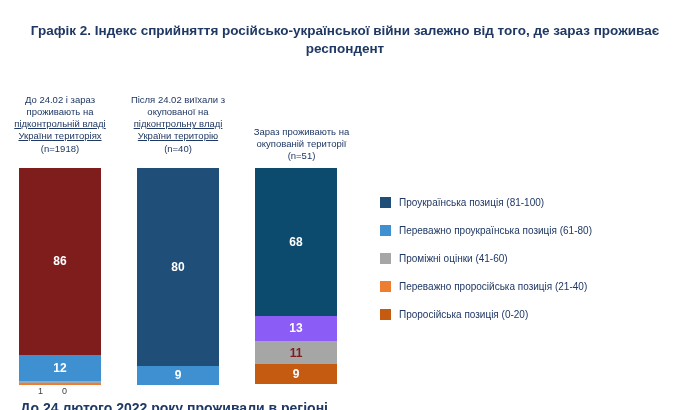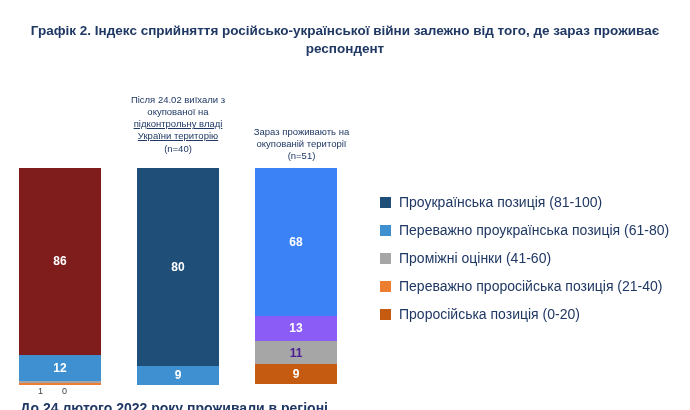--- a/index.html
+++ b/index.html
@@ -54,21 +54,21 @@
     justify-content: center;
     box-sizing: border-box;
   }
   .seg-label {
     font-size: 12px;
     font-weight: bold;
     color: #ffffff;
     line-height: 1;
   }
   .seg-label.dark {
-    color: #4c1d95;
+    color: #7f1d1d;
     font-weight: bold;
   }
   .seg-outside {
     position: absolute;
     font-size: 9px;
     color: #404040;
     line-height: 1;
     white-space: nowrap;
   }
   .legend {
@@ -83,21 +83,21 @@
     margin-bottom: 16px;
     height: 12px;
   }
   .legend-swatch {
     width: 11px;
     height: 11px;
     margin-right: 8px;
     flex: 0 0 auto;
   }
   .legend-text {
-    font-size: 14px;
+    font-size: 10px;
     color: #1f3864;
     white-space: nowrap;
   }
   .axis-note {
     position: absolute;
     left: 0;
     top: 384px;
     width: 360px;
     text-align: center;
     font-size: 14px;
@@ -105,20 +105,27 @@
     color: #1f3864;
   }
 </style>
 </head>
 <body>
 
 <div class="chart-root">
 
   <div class="chart-title">Графік 2. Індекс сприйняття російсько-української війни залежно від того, де зараз проживає респондент</div>
 
+  <div class="col-header" style="left:8px; top:78px; width:104px;">
+    <div>До 24.02 і зараз</div>
+    <div>проживають на</div>
+    <div class="u">підконтрольній владі</div>
+    <div class="u">України територіях</div>
+    <div>(n=1918)</div>
+  </div>
 
   <div class="col-header" style="left:123px; top:78px; width:110px;">
     <div>Після 24.02 виїхали з</div>
     <div>окупованої на</div>
     <div class="u">підконтрольну владі</div>
     <div class="u">України територію</div>
     <div>(n=40)</div>
   </div>
 
   <div class="col-header" style="left:239px; top:110px; width:125px;">
@@ -143,21 +150,21 @@
   <div class="bar-stack" style="left:137px; top:152px; width:82px; height:217px;">
     <div class="seg" style="height:197.5px; background:#1F4E79;">
       <span class="seg-label">80</span>
     </div>
     <div class="seg" style="height:19.5px; background:#3E90D0;">
       <span class="seg-label">9</span>
     </div>
   </div>
 
   <div class="bar-stack" style="left:255px; top:152px; width:82px; height:217px;">
-    <div class="seg" style="height:147.6px; background:#3b82f6;">
+    <div class="seg" style="height:147.6px; background:#0c4a6e;">
       <span class="seg-label">68</span>
     </div>
     <div class="seg" style="height:25px; background:#8b5cf6;">
       <span class="seg-label">13</span>
     </div>
     <div class="seg" style="height:23.9px; background:#A6A6A6;">
       <span class="seg-label dark">11</span>
     </div>
     <div class="seg" style="height:19.5px; background:#C55A11;">
       <span class="seg-label">9</span>

